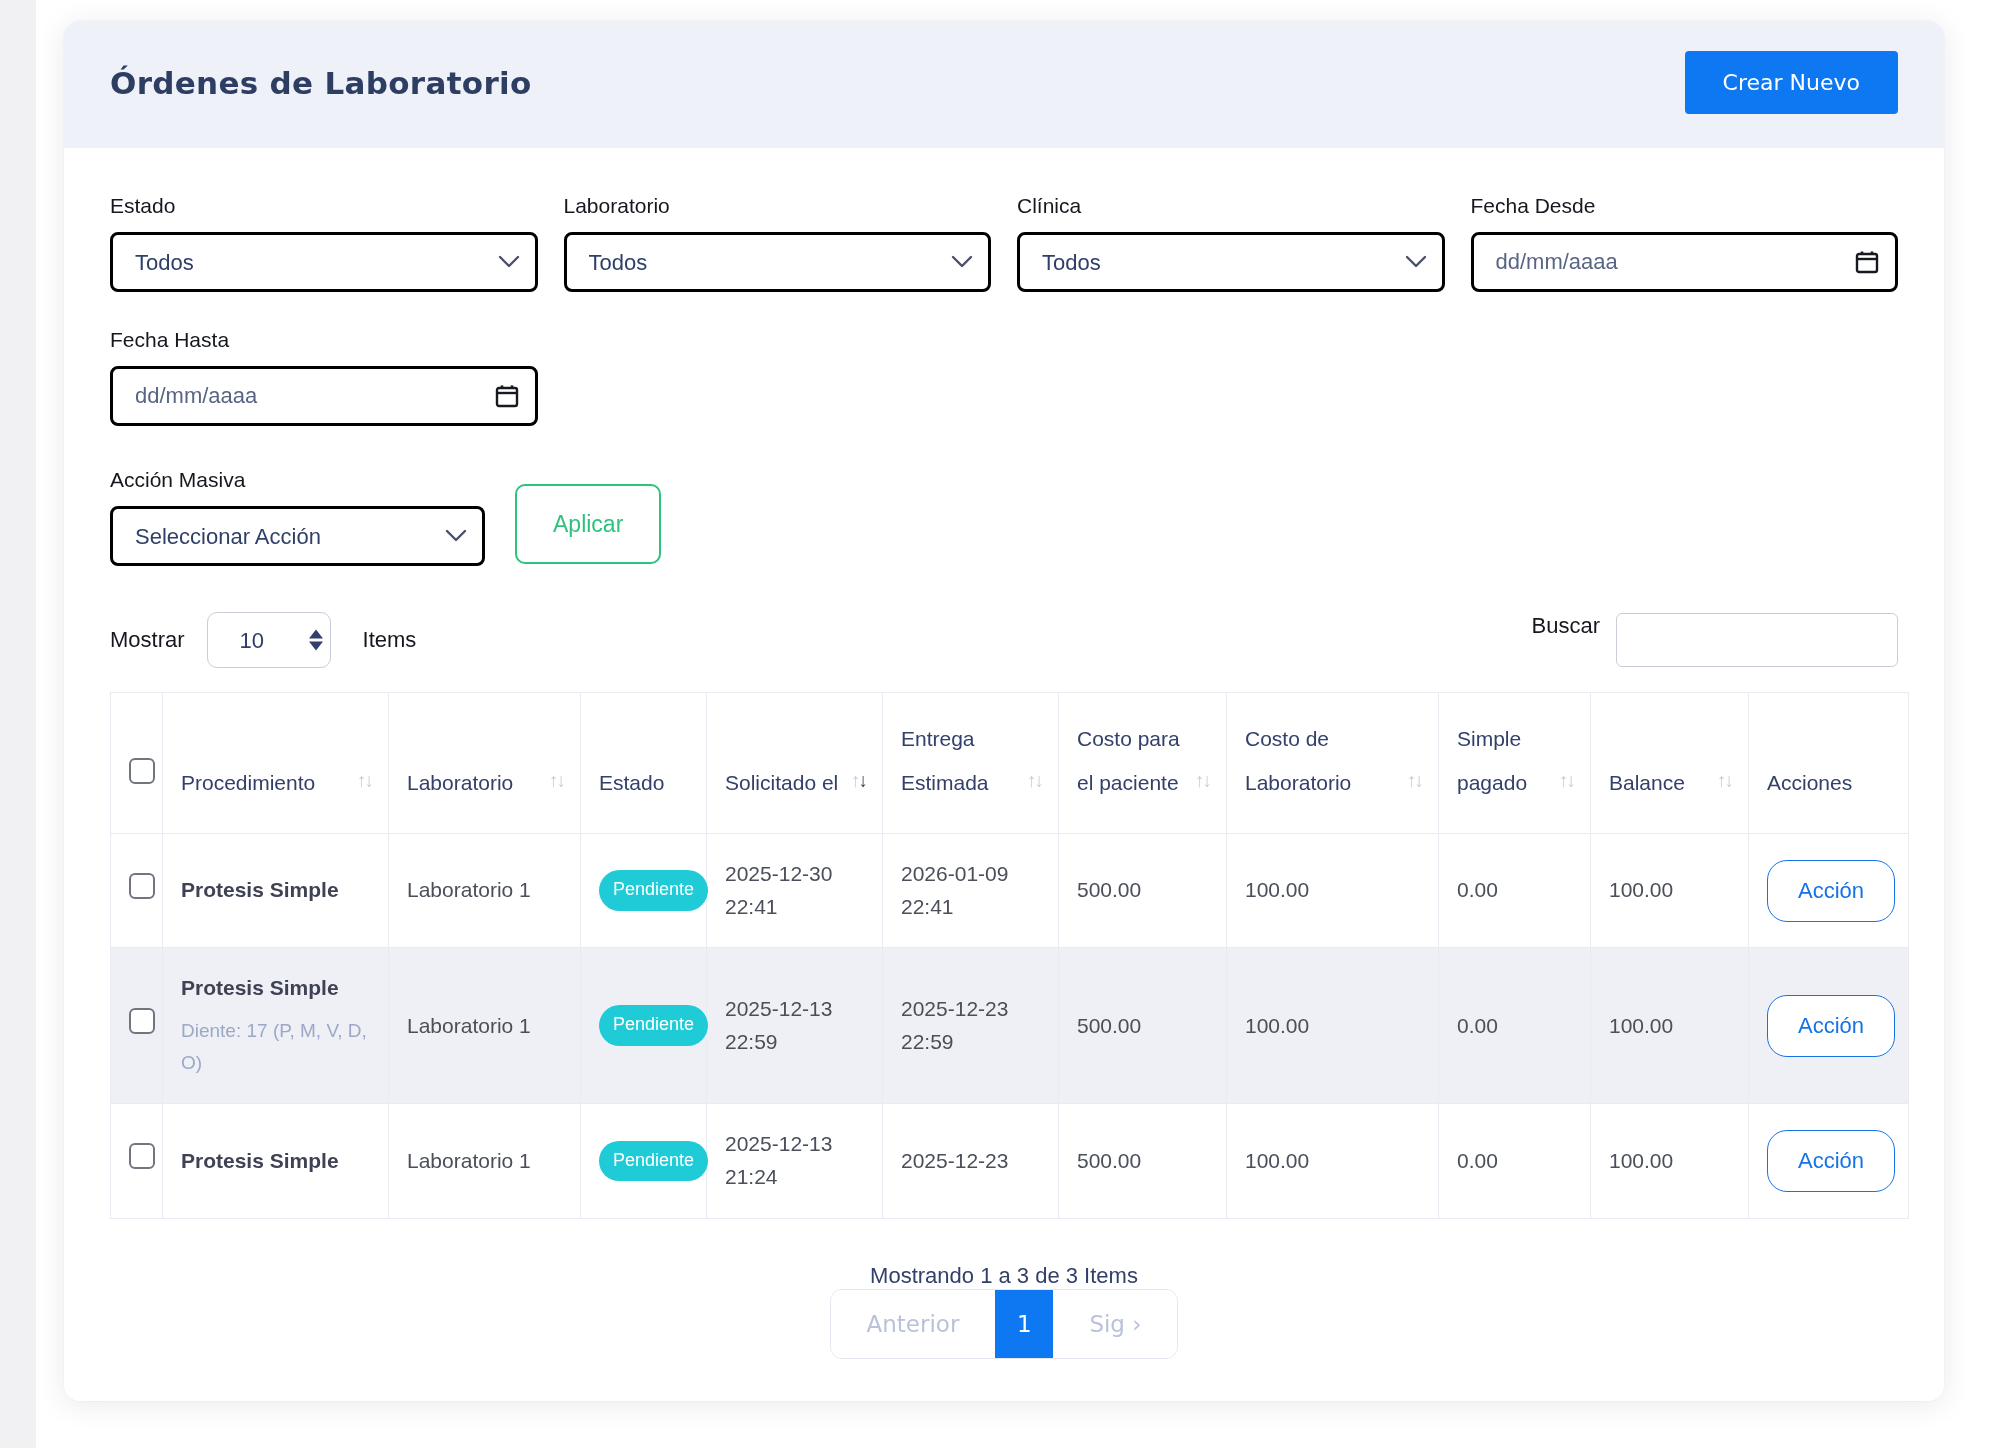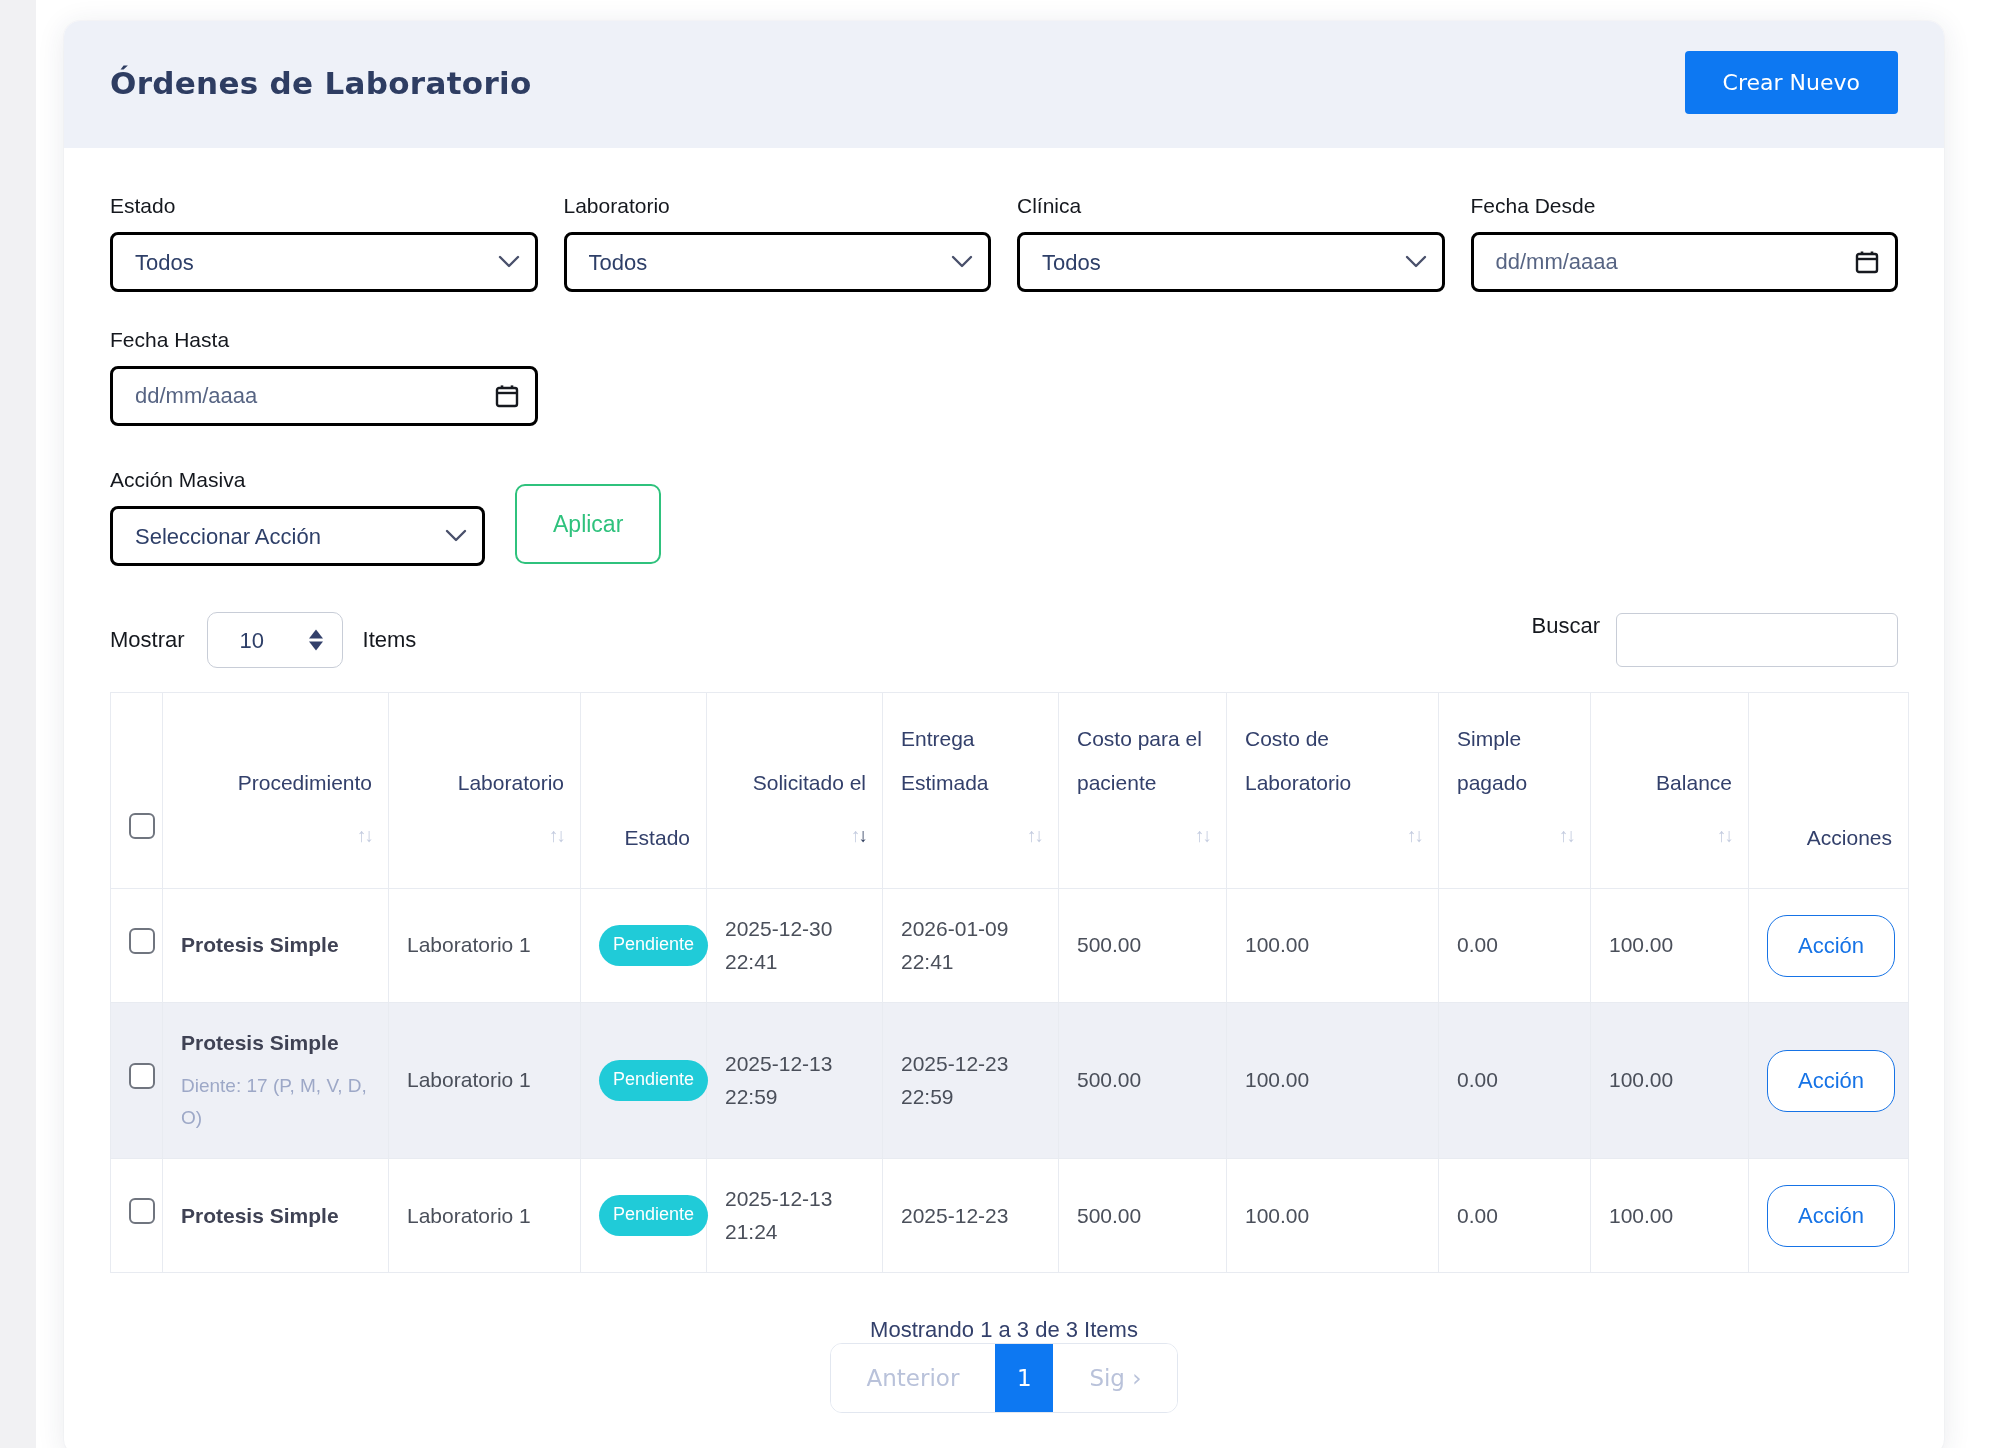--- a/index.html
+++ b/index.html
@@ -59,21 +59,21 @@
     background:#fff; color:#2fc27d; border:2px solid #2fc27d; border-radius:10px;
     font-size:23px; padding:22px 36px; cursor:pointer; height:80px;
     font-family:"Liberation Sans", sans-serif;
   }
 
   
   .list-controls { margin-top:46px; margin-bottom:24px; display:flex; align-items:center; }
   .lc-label { font-size:22px; color:#15181e; }
   .page-size-wrap { position:relative; margin:0 24px 0 22px; width:132px; }
   select.page-size {
-    width:136px; height:56px; border:1px solid #c8cdd7; border-radius:10px;
+    width:124px; height:56px; border:1px solid #c8cdd7; border-radius:10px;
     background:#fff; font-size:22px; color:#2e3f68; padding:0 44px 0 32px;
     appearance:none; -webkit-appearance:none; font-family:"Liberation Sans", sans-serif;
   }
   .spin { display:flex; flex-direction:column; gap:3px; }
   .spin i { display:block; width:0; height:0; border-left:7px solid transparent; border-right:7px solid transparent; }
   .spin .up { border-bottom:9px solid #33406b; }
   .spin .dn { border-top:9px solid #33406b; }
   .search-group { margin-left:auto; display:flex; align-items:flex-start; }
   .search-label { font-size:22px; color:#15181e; margin-right:16px; }
   input.search {
@@ -85,21 +85,21 @@
   
   table.orders { width:100%; border-collapse:collapse; table-layout:fixed; }
   .orders th, .orders td { border:1px solid #e8ebf1; }
   .orders thead th {
     vertical-align:bottom; text-align:left;
     padding:24px 16px 28px 18px;
     font-size:21px; font-weight:400; color:#33406b; line-height:2.1;
     background:#fff;
   }
   .orders thead th.col-check { vertical-align:bottom; padding-bottom:34px; }
-  .th-inner { display:flex; align-items:flex-end; justify-content:space-between; gap:11px;flex-direction:column; }
+  .th-inner { display:flex; align-items:flex-end; justify-content:space-between; gap:11px; }
   .th-label { display:inline-block; }
   .sort { white-space:nowrap; font-size:19px; color:#c5cde0; letter-spacing:-2px; padding-bottom:4px; }
   .sort .act { color:#2f3e5f; font-weight:700; }
   .orders tbody td {
     vertical-align:middle; padding:24px 18px;
     font-size:21px; color:#4a4f5a; line-height:1.55;
     background:transparent;
   }
   .orders tbody tr { background:#fff; }
   .orders tbody tr.striped { background:#eef0f6; }

